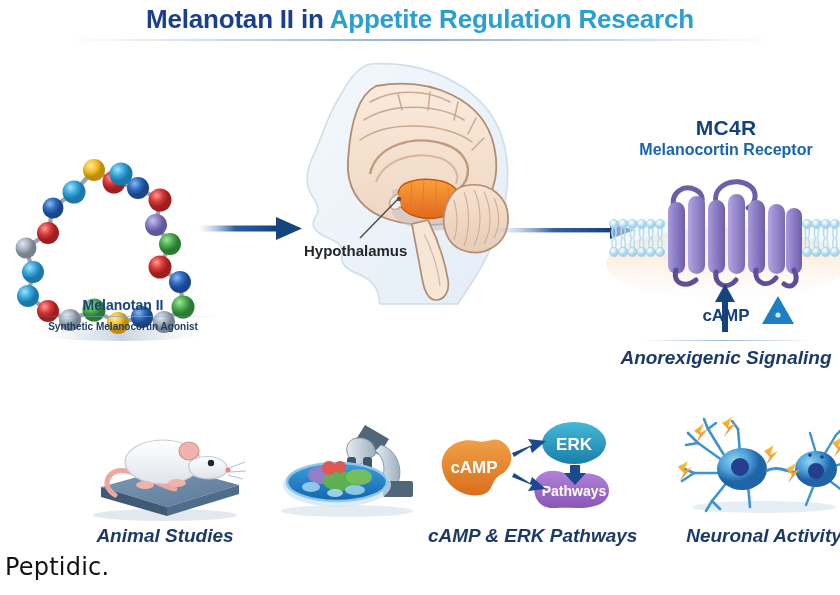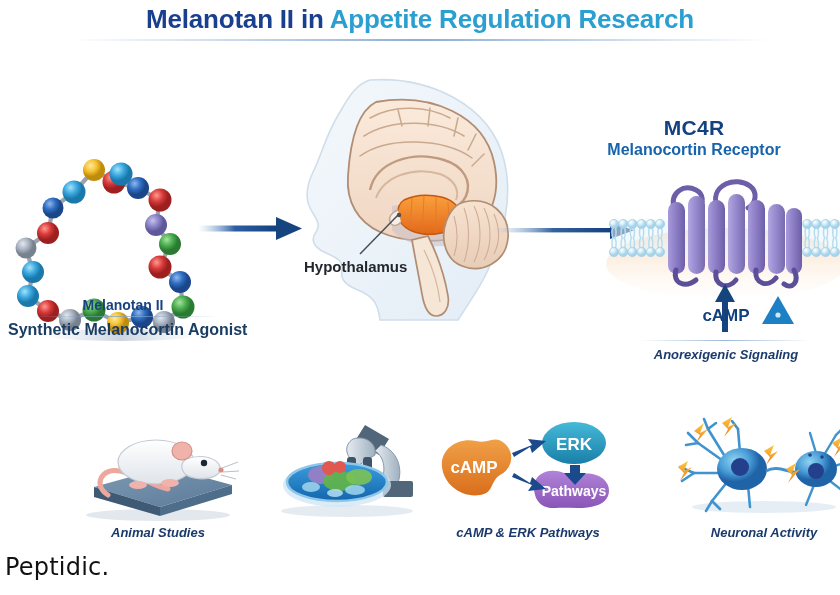--- a/index.html
+++ b/index.html
@@ -13,48 +13,48 @@
   
   .title-wrap{position:absolute;left:0;top:4px;width:840px;text-align:center;}
   .title{font-size:26px;font-weight:bold;letter-spacing:-.2px;white-space:nowrap;}
   .t-dark{color:#1b3f8f;}
   .t-light{color:#2a9fd0;}
   .title-rule{position:absolute;left:70px;top:39px;width:700px;height:2px;
     background:linear-gradient(to right,rgba(160,190,220,0),rgba(120,160,205,.85),rgba(160,190,220,0));}
 
   
   .cap-title{font-size:14px;font-weight:bold;color:#18437f;text-align:center;white-space:nowrap;}
-  .cap-sub{font-size:16px;font-weight:bold;color:#1c3d63;text-align:center;white-space:nowrap;}
+  .cap-sub{font-size:10px;font-weight:bold;color:#1c3d63;text-align:center;white-space:nowrap;}
   .cap-rule{height:1px;background:linear-gradient(to right,rgba(150,180,215,0),rgba(130,165,205,.8),rgba(150,180,215,0));}
-  .panel-cap{font-size:13px;font-weight:bold;font-style:italic;color:#1b3a6b;
+  .panel-cap{font-size:19px;font-weight:bold;font-style:italic;color:#1b3a6b;
              text-align:center;white-space:nowrap;}
 
   
   #molecule-block{position:absolute;left:8px;top:130px;width:230px;height:230px;}
   #molecule-caption{position:absolute;left:8px;top:297px;width:230px;}
   #molecule-caption .cap-rule{margin:3px 18px 4px 18px;}
 
   
-  #brain-block{position:absolute;left:252px;top:74px;width:270px;height:250px;}
+  #brain-block{position:absolute;left:252px;top:58px;width:270px;height:250px;}
 
   
   #receptor-block{position:absolute;left:612px;top:112px;width:228px;height:260px;}
-  #mc4r-heading{position:absolute;left:580px;top:116px;width:228px;text-align:center;}
+  #mc4r-heading{position:absolute;left:612px;top:116px;width:228px;text-align:center;}
   #mc4r-heading .m-main{font-size:21px;font-weight:bold;color:#14417f;letter-spacing:.3px;}
   #mc4r-heading .m-sub{font-size:16px;font-weight:bold;color:#1763ad;margin-top:1px;}
   #camp-label{position:absolute;left:612px;top:306px;width:228px;text-align:center;
               font-size:17px;font-weight:bold;color:#123f7d;}
   #anorexigenic{position:absolute;left:612px;top:340px;width:228px;}
   #anorexigenic .cap-rule{margin:0 28px 6px 28px;}
 
   
   .bpanel{position:absolute;top:415px;width:200px;height:140px;}
   .bpanel .art{width:200px;height:108px;}
   .bpanel .panel-cap{margin-top:2px;}
-  #panel-animal{left:58px;}
+  #panel-animal{left:65px;}
   #panel-cell{left:247px;}
   #panel-pathways{left:428px;}
   #panel-neuron{left:664px;}
 
   
   #peptidic{position:absolute;left:5px;top:553px;font-size:24px;color:#111;
             font-family:"DejaVu Sans",sans-serif;letter-spacing:.2px;}
 
   svg{display:block;overflow:visible;}
 </style>

